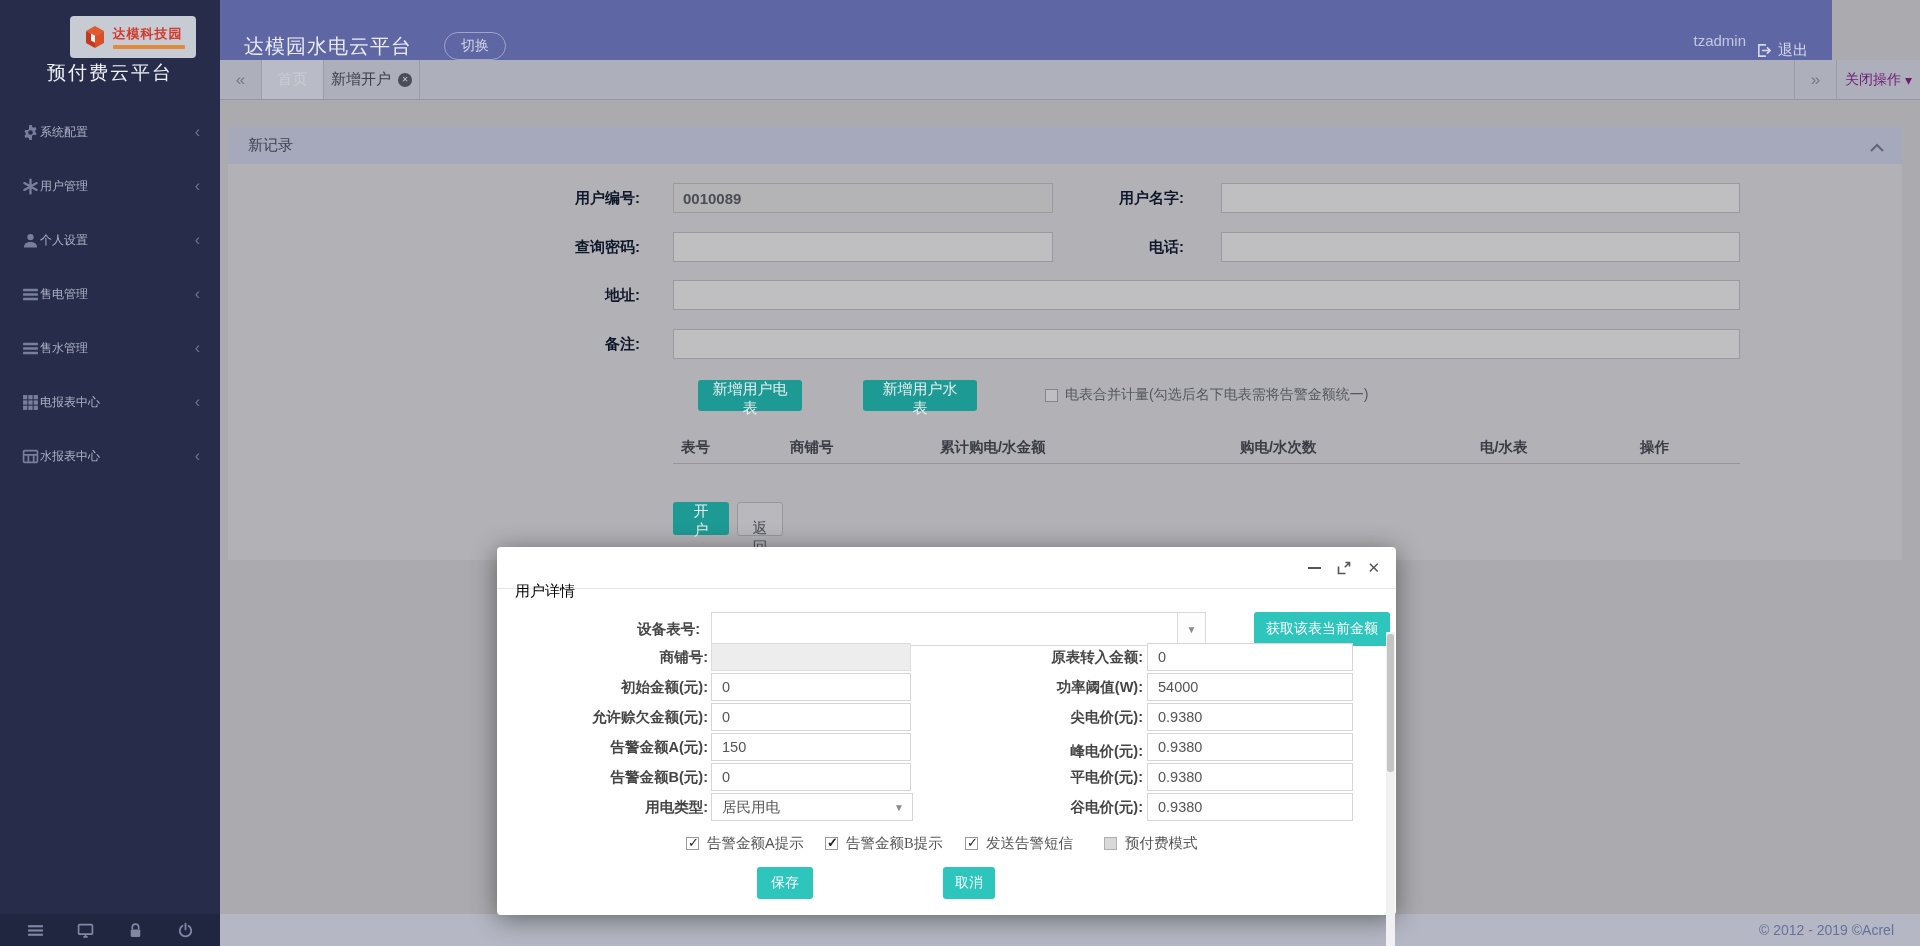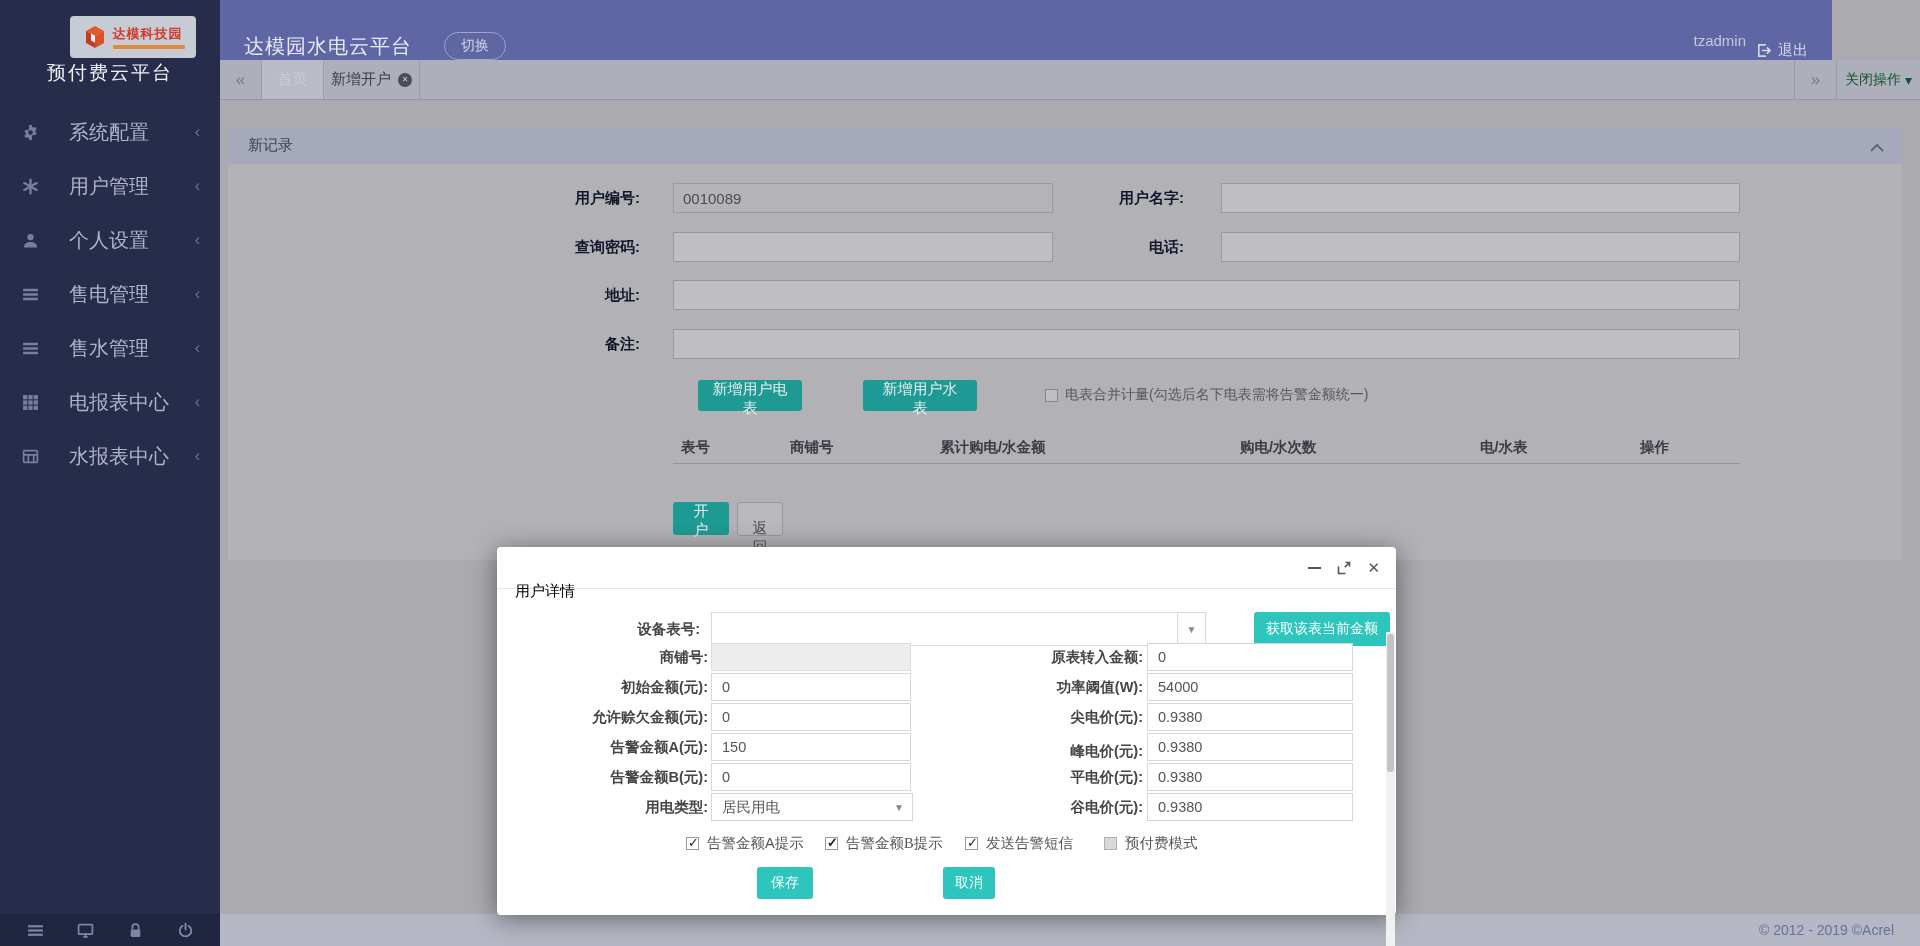--- a/index.html
+++ b/index.html
@@ -10,21 +10,21 @@
   #sidebar { position:absolute; left:0; top:0; width:220px; height:946px; background:#272c4a; z-index:3; }
   .logo-box { position:absolute; left:70px; top:16px; width:126px; height:42px; background:#c7cbd4; border-radius:4px; display:flex; align-items:center; justify-content:center; gap:5px; }
   .logo-cube { width:26px; height:26px; }
   .logo-txtcol { display:flex; flex-direction:column; align-items:flex-start; }
   .logo-title { color:#d33a2b; font-size:13px; font-weight:bold; letter-spacing:1px; }
   .logo-sub { width:72px; height:4px; background:#e08a3c; margin-top:2px; border-radius:1px; }
   .platform-name { position:absolute; left:0; top:60px; width:220px; text-align:center; color:#eef0f6; font-size:19px; letter-spacing:2px; }
   #side-menu { position:absolute; left:0; top:105px; width:220px; }
   .menu-item { position:relative; height:54px; display:flex; align-items:center; padding-left:22px; cursor:pointer; }
   .menu-item svg { width:17px; height:17px; flex:0 0 17px; }
-  .menu-item .mi-label { color:#aeb3c7; font-size:20px; margin-left:30px; }
+  .menu-item .mi-label { color:#aeb3c7; font-size:12px; margin-left:1px; }
   .menu-item .mi-chevron { position:absolute; right:20px; color:#6f7490; font-size:16px; }
   .side-footer { position:absolute; left:0; bottom:0; width:220px; height:32px; background:#202540; display:flex; align-items:center; justify-content:space-around; padding:0 10px; }
   .side-footer svg { width:17px; height:17px; }
 
   
   #header { position:absolute; left:220px; top:0; width:1612px; height:60px; background:#5f66a4; display:flex; align-items:flex-end; z-index:2; }
   .hdr-title { color:#e9ebf4; font-size:20px; margin-left:24px; letter-spacing:1px; }
   .hdr-switch { margin-left:32px; border:1px solid #9ea4cb; border-radius:15px; padding:4px 16px; color:#d0d4e8; font-size:14px; background:transparent; cursor:pointer; }
   .hdr-right { position:absolute; right:24px; display:flex; align-items:center; gap:10px; }
   .hdr-user { color:#c3c8de; font-size:15px; }
@@ -32,30 +32,30 @@
 
   
   #tabbar { position:absolute; left:220px; top:60px; width:1700px; height:40px; background:#adb0bb; border-bottom:1px solid #93969f; display:flex; align-items:stretch; z-index:2; }
   .tb-cell { display:flex; align-items:center; justify-content:center; border-right:1px solid #9b9ea8; cursor:pointer; }
   .tb-arrow { width:42px; color:#75788a; font-size:17px; }
   .tab-home { width:62px; background:#b9bcc6; color:#c9ccd4; font-size:15px; }
   .tab-active { width:96px; color:#3d404b; font-size:15px; gap:7px; }
   .tab-close-dot { width:14px; height:14px; border-radius:50%; background:#4a4d57; color:#c9ccd4; font-size:8px; line-height:14px; text-align:center; }
   .tb-right { position:absolute; right:0; top:0; height:40px; display:flex; }
   .tb-right .tb-cell { border-right:none; border-left:1px solid #9b9ea8; }
-  .tb-ops { width:84px; color:#14532d; font-size:14px; gap:4px; }
+  .tb-ops { width:84px; color:#701a75; font-size:14px; gap:4px; }
 
   
   #content { position:absolute; left:220px; top:100px; width:1700px; height:814px; background:#ababaf; }
   #panel { position:absolute; left:8px; top:27px; width:1674px; height:433px; background:#b2b2b6; border-radius:3px 3px 0 0; }
   .panel-hd { position:relative; height:37px; background:#a6a9bc; border-radius:3px 3px 0 0; display:flex; align-items:center; }
   .panel-title { color:#3e4150; font-size:15px; margin-left:20px; }
   .panel-collapse { position:absolute; right:18px; top:12px; cursor:pointer; }
   .frm-label { position:absolute; width:200px; text-align:right; color:#0f172a; font-size:15px; font-weight:bold; line-height:30px; }
-  .frm-input { position:absolute; height:30px; background:#bfbfc2; border:1px solid #9a9a9e; font-size:15px; color:#45484f; padding:0 9px; font-family:inherit; }
+  .frm-input { position:absolute; height:30px; background:#bfbfc2; border:1px solid #9a9a9e; font-size:15px; color:#45484f; padding:0 9px; font-family:inherit;font-weight:bold; }
   .frm-input.disabled { background:#b4b4b7; color:#4a4d54; }
   .btn-teal-dim { position:absolute; height:31px; background:#1d9a94; color:#e8ecec; border:none; border-radius:3px; font-size:15px; padding:0 14px; cursor:pointer; font-family:inherit; }
   .merge-row { position:absolute; left:817px; top:259px; display:flex; align-items:center; gap:7px; }
   .cb { width:13px; height:13px; border:1px solid #84868c; background:#bfbfc2; display:inline-block; position:relative; cursor:pointer; }
   .cb.white { background:#fff; border-color:#9a9a9a; }
   .cb.checked::after { content:"✓"; position:absolute; left:1px; top:-3px; font-size:13px; color:#222; font-weight:bold; }
   .cb.dim { background:#d9d9da; border-color:#b0b0b0; }
   .merge-label { color:#55585f; font-size:14px; }
   .th-cell { position:absolute; top:311px; color:#393c45; font-size:14.5px; font-weight:bold; }
   .th-line { position:absolute; left:445px; top:336px; width:1067px; height:1px; background:#95959a; }

